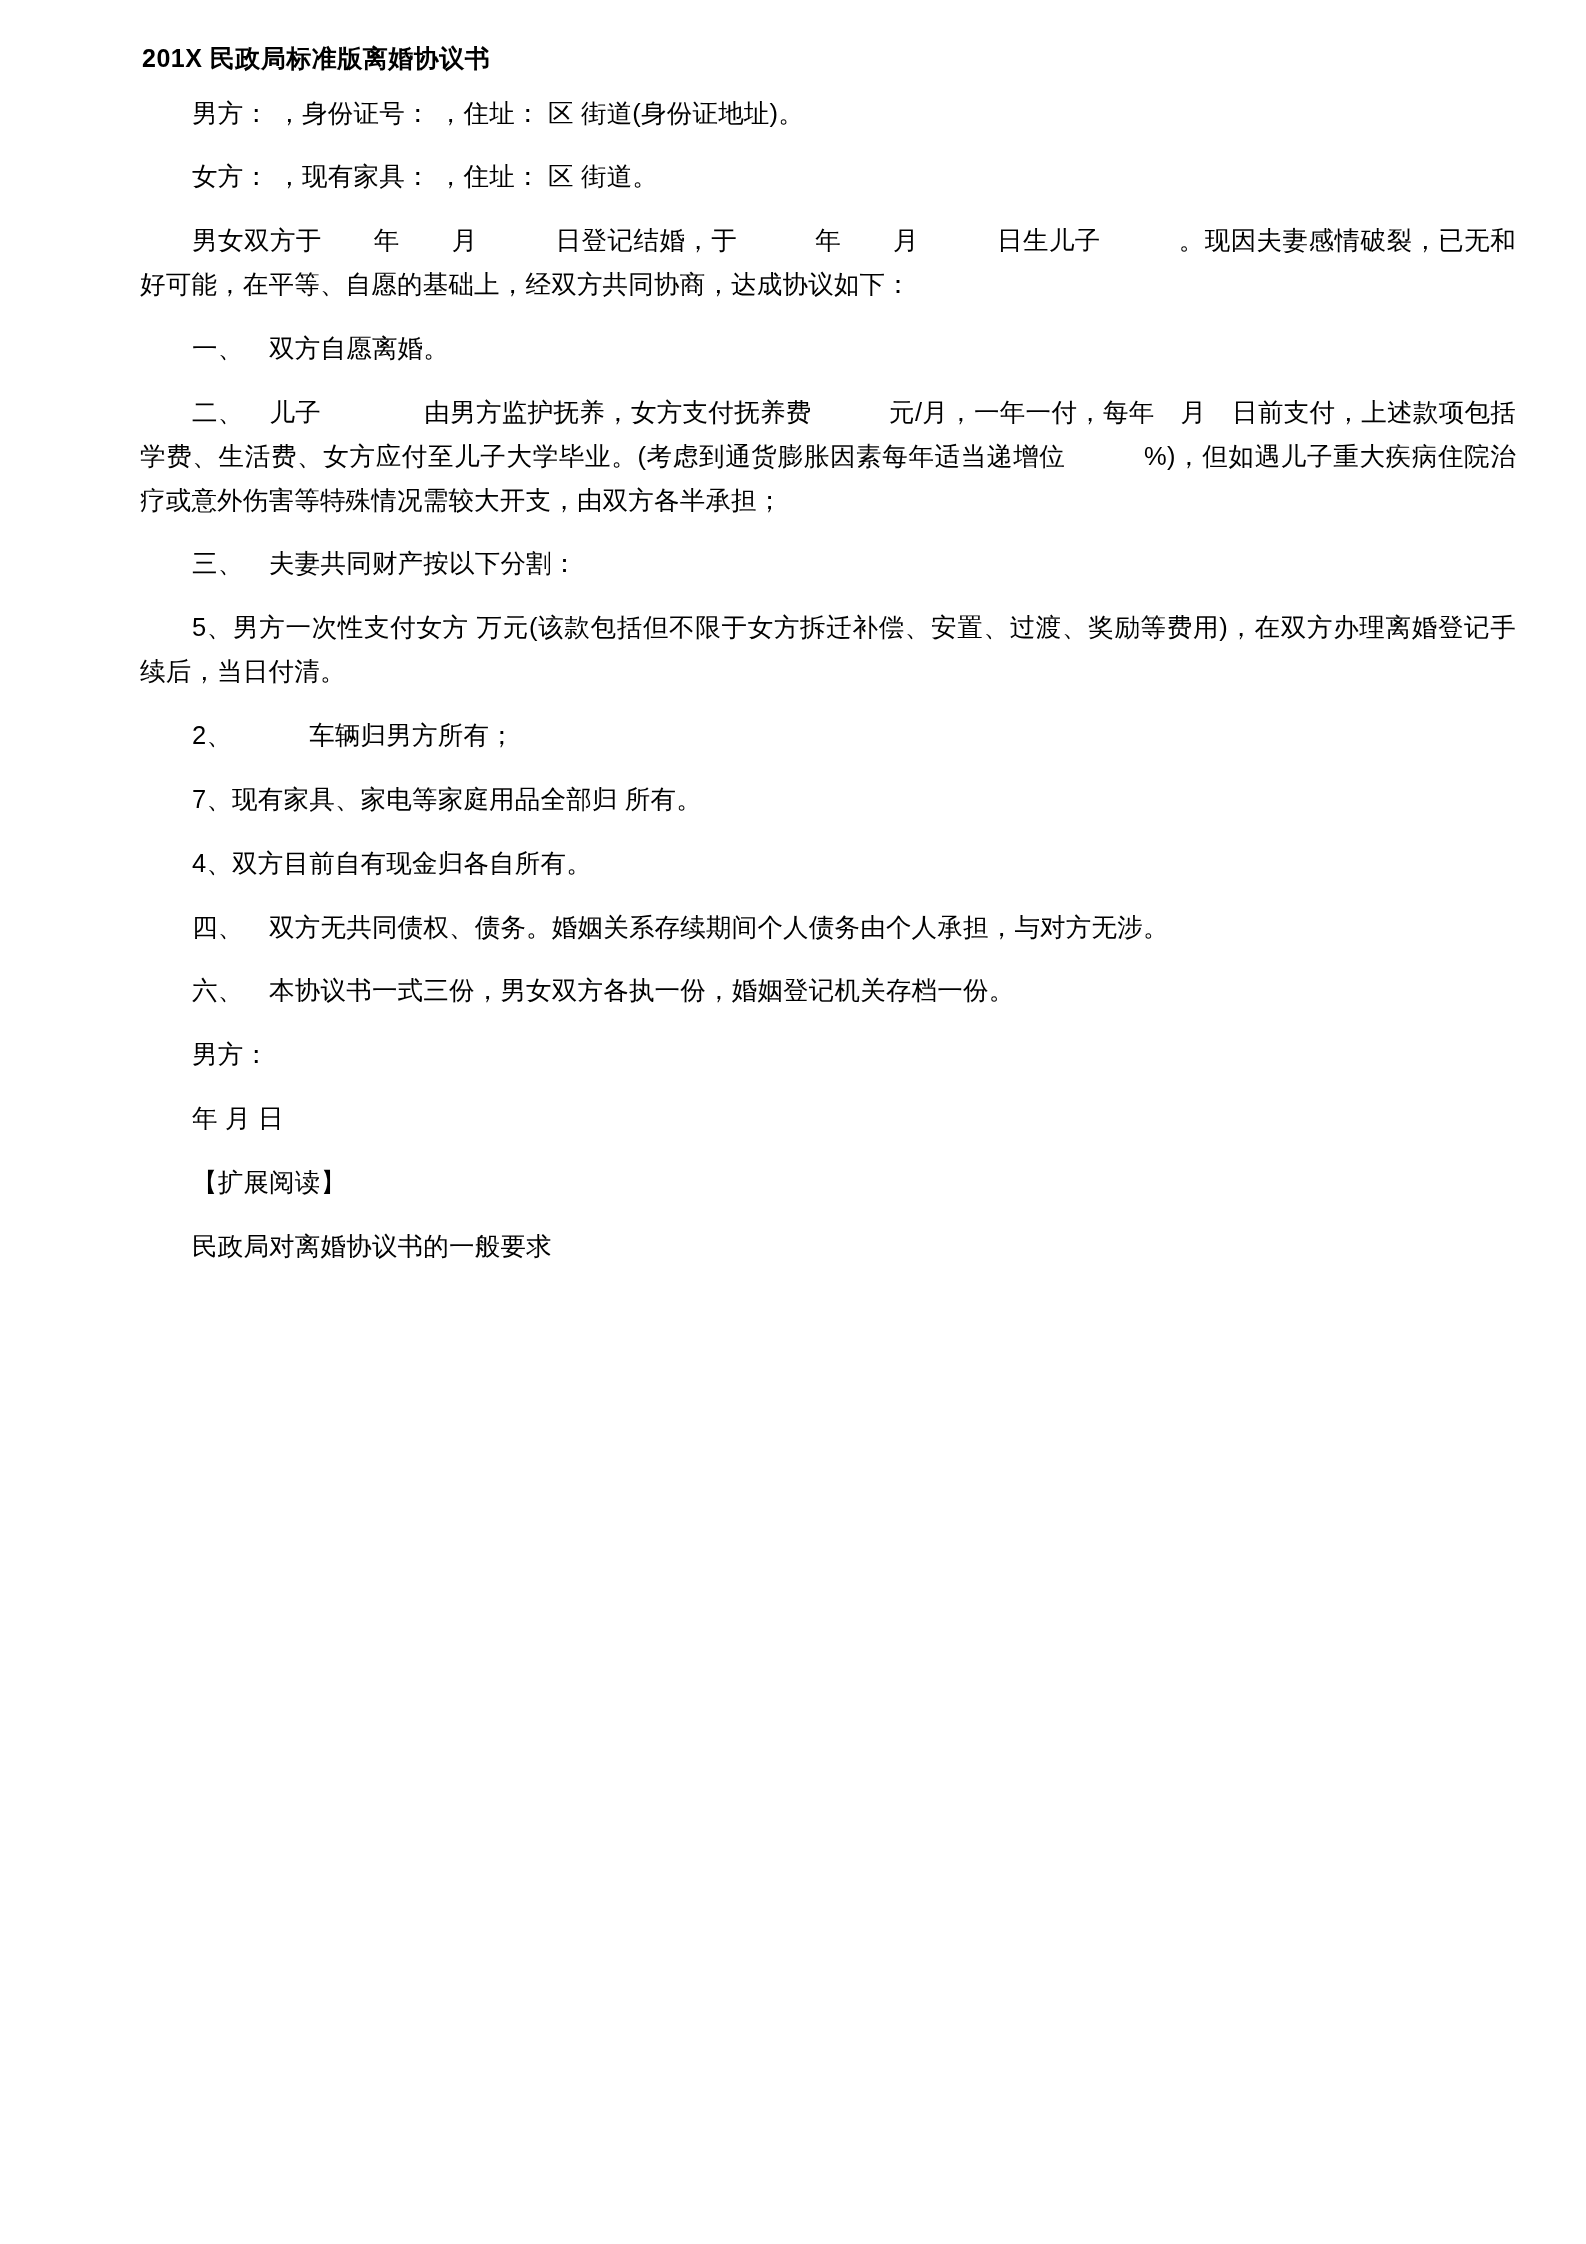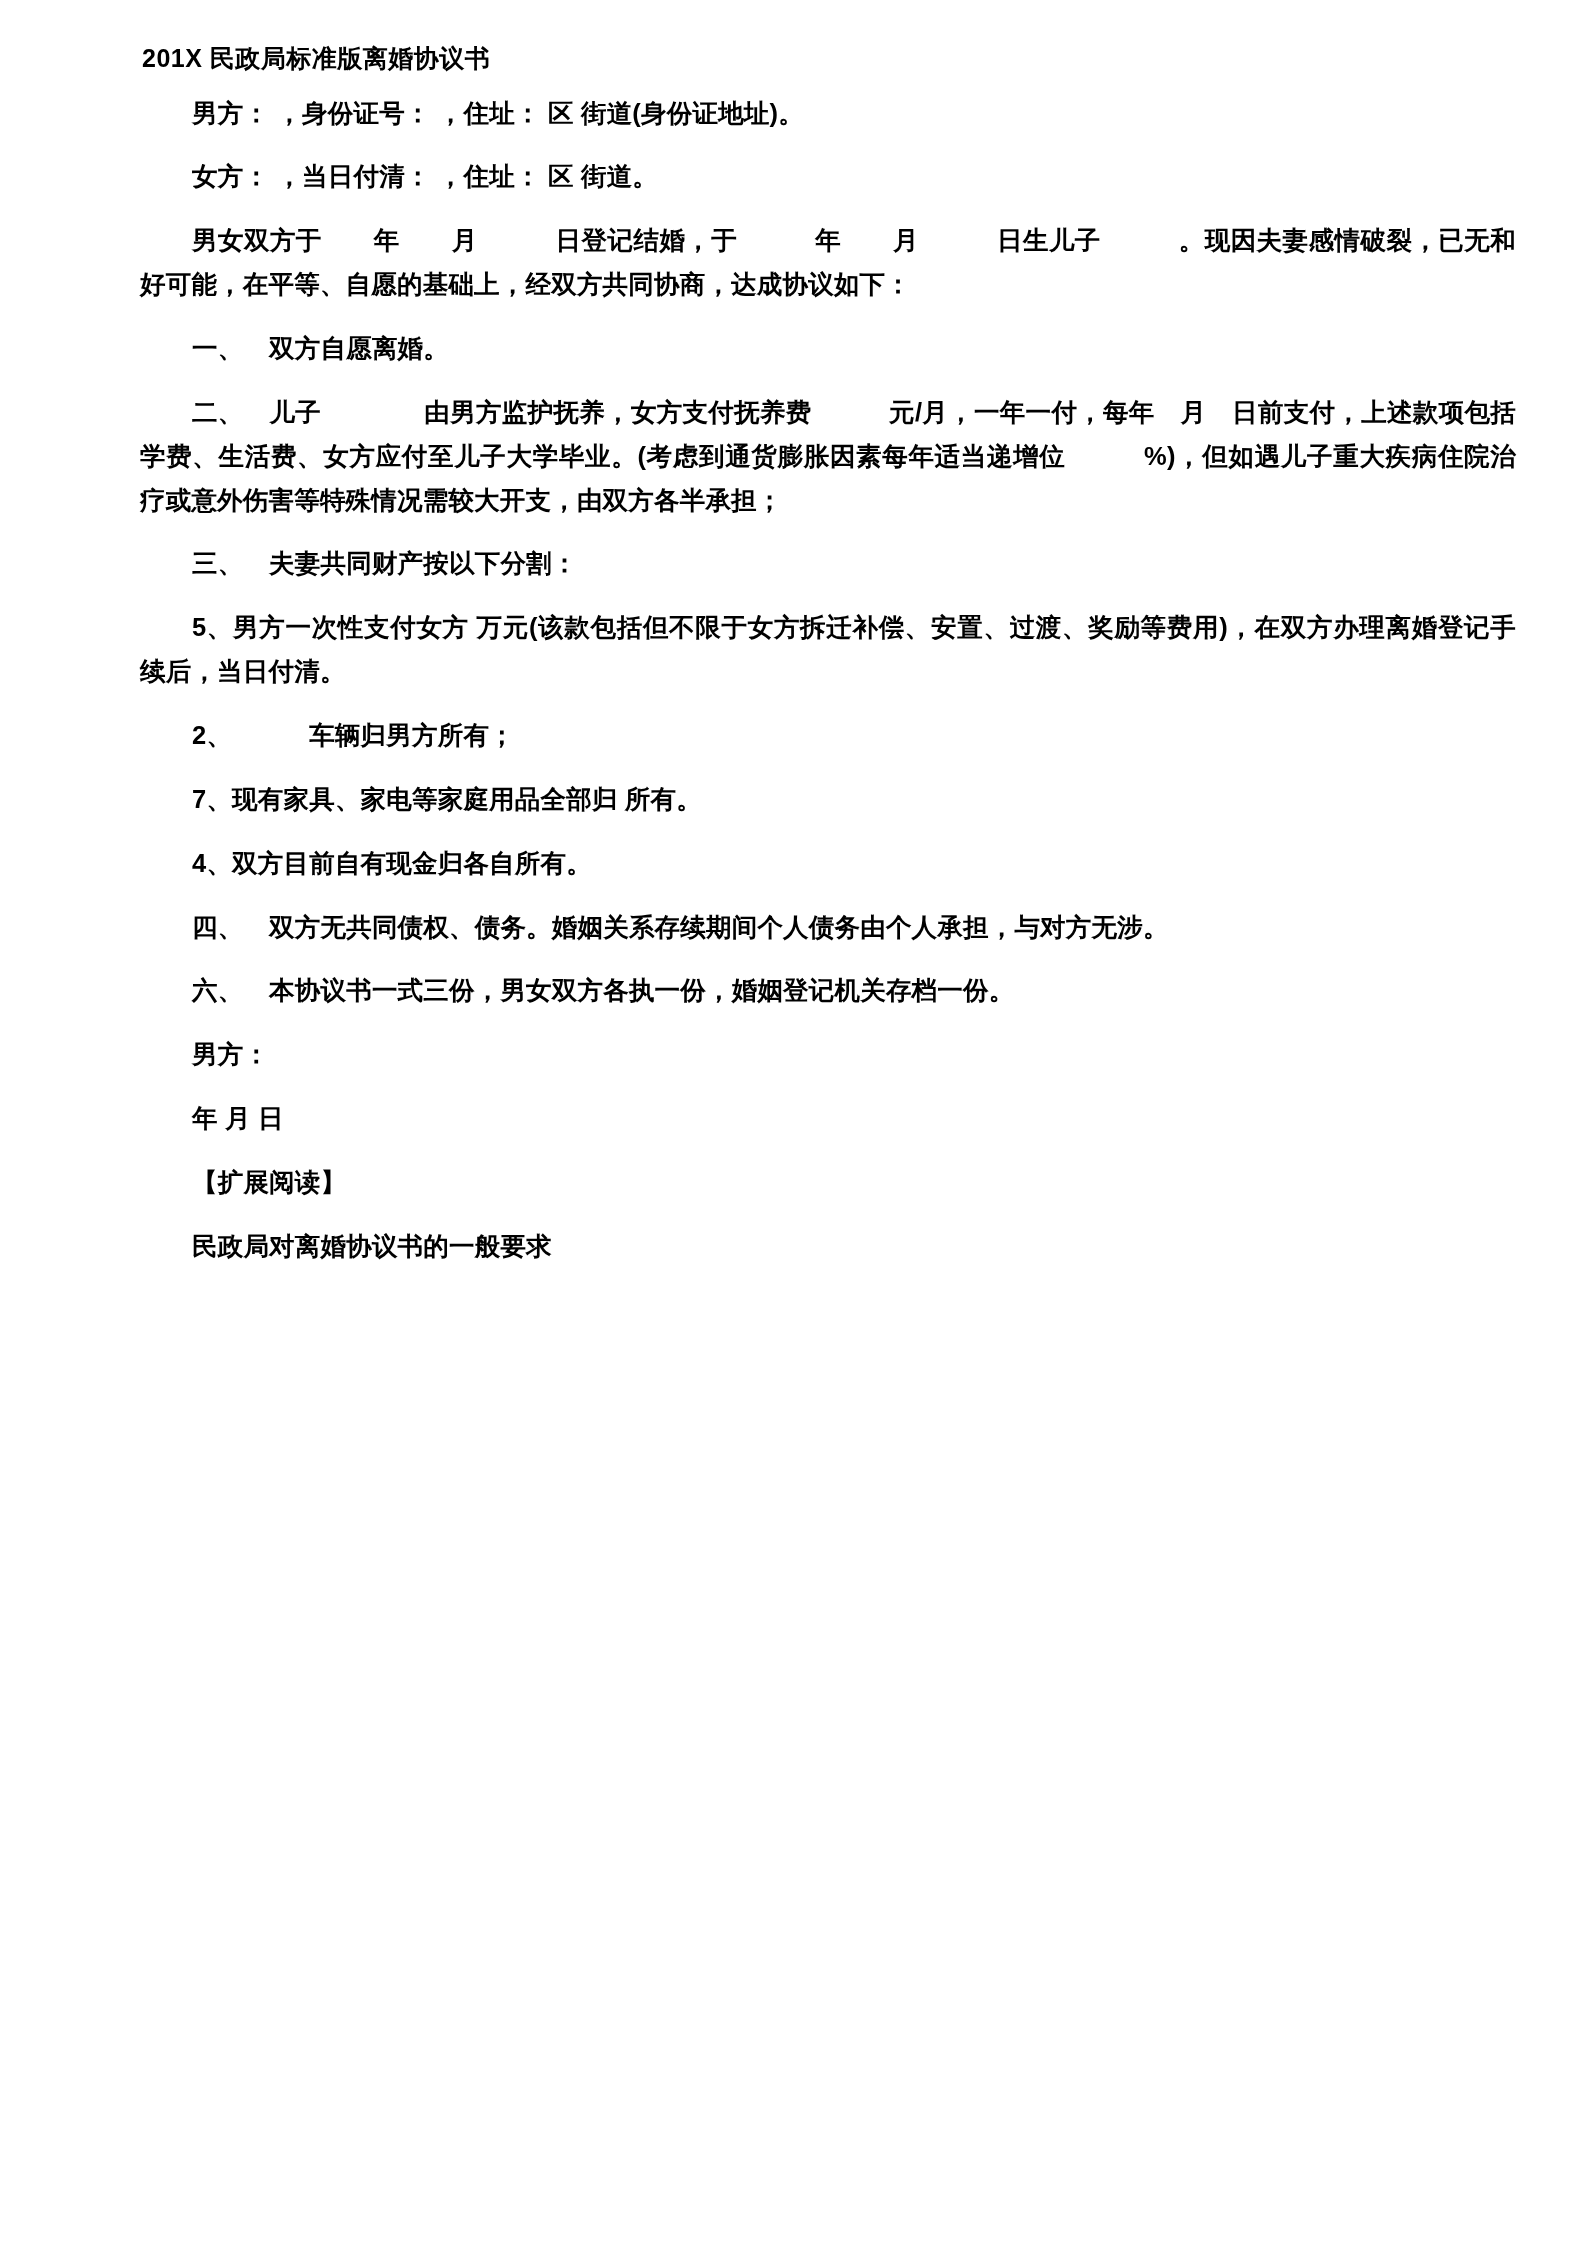--- a/index.html
+++ b/index.html
@@ -29,35 +29,34 @@
     margin: 0 0 14px 0;
     padding-left: 2px;
   }
   .para {
     font-size: 25.5px;
     line-height: 1.72;
     margin: 0 0 20px 0;
     text-align: justify;
     text-justify: inter-ideograph;
     letter-spacing: 0.2px;
-    font-weight: bold;
   }
   .indent {
     text-indent: 52px;
   }
 </style>
 </head>
 <body>
 
 <div class="page">
 
   <h1 class="doc-title">201X 民政局标准版离婚协议书</h1>
 
   <p class="para indent">男方： ，身份证号： ，住址： 区 街道(身份证地址)。</p>
-  <p class="para indent">女方： ，当日付清： ，住址： 区 街道。</p>
+  <p class="para indent">女方： ，现有家具： ，住址： 区 街道。</p>
   <p class="para indent">男女双方于　　年　　月　　　日登记结婚，于　　　年　　月　　　日生儿子　　　。现因夫妻感情破裂，已无和好可能，在平等、自愿的基础上，经双方共同协商，达成协议如下：</p>
   <p class="para indent">一、　双方自愿离婚。</p>
   <p class="para indent">二、　儿子　　　　由男方监护抚养，女方支付抚养费　　　元/月，一年一付，每年　月　日前支付，上述款项包括学费、生活费、女方应付至儿子大学毕业。(考虑到通货膨胀因素每年适当递增位　　　%)，但如遇儿子重大疾病住院治疗或意外伤害等特殊情况需较大开支，由双方各半承担；</p>
   <p class="para indent">三、　夫妻共同财产按以下分割：</p>
   <p class="para indent">5、男方一次性支付女方 万元(该款包括但不限于女方拆迁补偿、安置、过渡、奖励等费用)，在双方办理离婚登记手续后，当日付清。</p>
   <p class="para indent">2、　　　车辆归男方所有；</p>
   <p class="para indent">7、现有家具、家电等家庭用品全部归 所有。</p>
   <p class="para indent">4、双方目前自有现金归各自所有。</p>
   <p class="para indent">四、　双方无共同债权、债务。婚姻关系存续期间个人债务由个人承担，与对方无涉。</p>
   <p class="para indent">六、　本协议书一式三份，男女双方各执一份，婚姻登记机关存档一份。</p>

